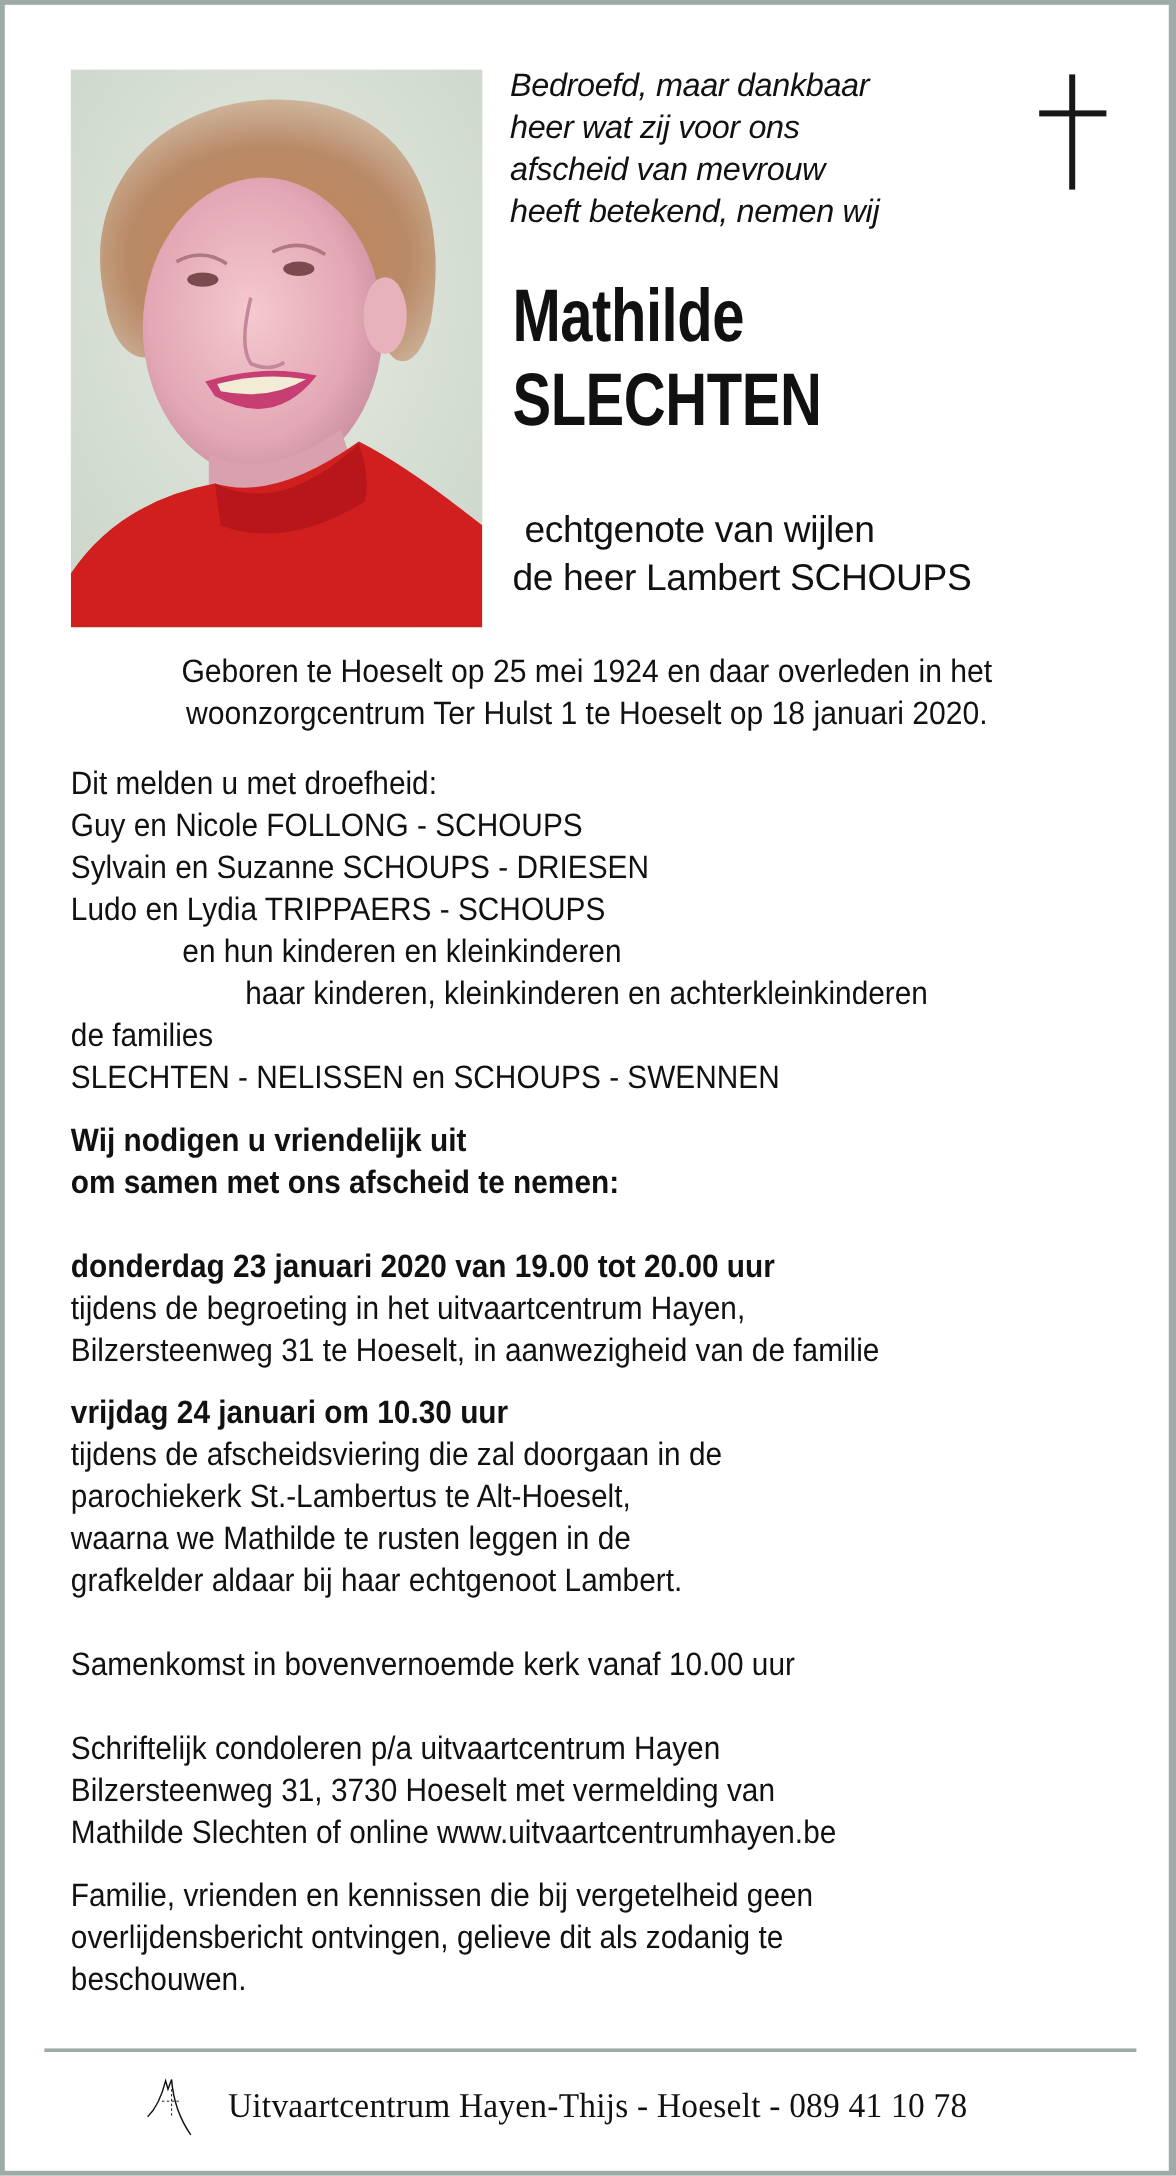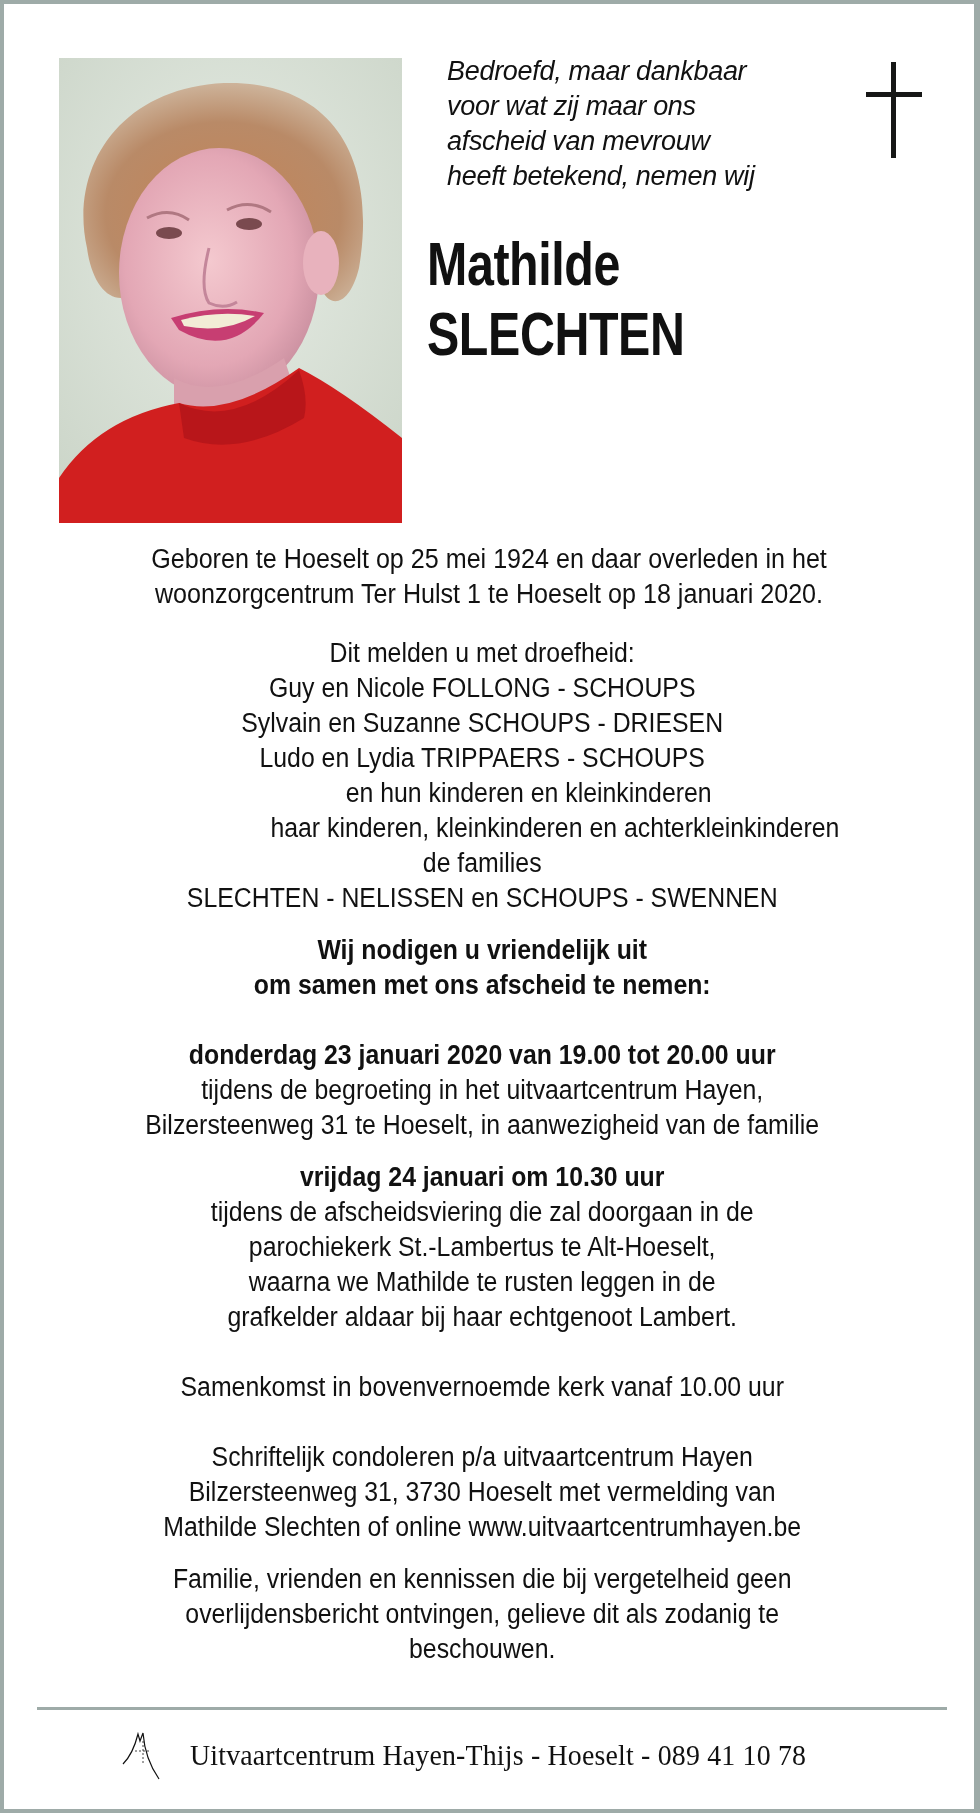--- a/index.html
+++ b/index.html
@@ -21,21 +21,21 @@
     width: 343px; height: 465px;
     overflow: hidden;
     background: #d9e2da;
   }
   .photo svg { display: block; }
   .intro {
     position: absolute; left: 421px; top: 50px;
     font-style: italic; font-size: 27px; line-height: 35px;
     letter-spacing: -0.3px;
   }
-  .intro div { white-space: nowrap; margin-left: 22px; }
+  .intro div { white-space: nowrap; }
   .cross { position: absolute; left: 862px; top: 58px; width: 56px; height: 100px; }
   .cross .v { position: absolute; left: 25px; top: 0; width: 5px; height: 96px; background: #161716; }
   .cross .h { position: absolute; left: 0; top: 30px; width: 56px; height: 5px; background: #161716; }
   .name {
     position: absolute; left: 423px; top: 225px;
     font-weight: bold; font-size: 62px; line-height: 70px;
     transform: scaleX(0.78); transform-origin: left top;
     letter-spacing: -0.5px;
   }
   .name div { white-space: nowrap; }
@@ -47,21 +47,21 @@
   .spouse div { white-space: nowrap; }
   .spouse .l1 { padding-left: 10px; }
   .born {
     position: absolute; left: 0; width: 970px; top: 538px;
     text-align: center;
     font-size: 27px; line-height: 35px;
     transform: scaleX(0.93); transform-origin: center top;
   }
   .body {
     position: absolute; left: 55px; top: 632px; width: 920px;
-    font-size: 27px; line-height: 35px; text-align: center;
+    font-size: 27px; line-height: 35px;
   }
   .body .row { white-space: nowrap; transform: scaleX(0.92); transform-origin: left top; }
   .body .ind1 { padding-left: 101px; }
   .body .ind2 { padding-left: 158px; }
   .body .b { font-weight: bold; }
   .gap { height: 35px; }
   .gap-s { height: 17px; }
   .rule {
     position: absolute; left: 33px; top: 1703px; width: 910px; height: 3px;
     background: #9eaba8;
@@ -120,35 +120,39 @@
 
       <path d="M115 320 Q160 345 225 300 L 240 345 L 115 370 Z" fill="#d9a0ad"></path>
 
       <path d="M0 465 L 0 420 Q 40 360 120 345 Q 170 360 240 310 Q 280 330 343 380 L 343 465 Z" fill="#d11f1f"></path>
       <path d="M120 345 Q175 372 240 312 Q250 340 245 360 Q180 400 125 380 Z" fill="#b8161a"></path>
     </svg>
   </div>
 
   <div class="intro">
     <div>Bedroefd, maar dankbaar</div>
-    <div>voor wat zij maar ons</div>
+    <div>heer wat zij voor ons</div>
     <div>afscheid van mevrouw</div>
     <div>heeft betekend, nemen wij</div>
   </div>
 
   <div class="cross">
     <div class="v"></div>
     <div class="h"></div>
   </div>
 
   <div class="name">
     <div>Mathilde</div>
     <div>SLECHTEN</div>
   </div>
 
+  <div class="spouse">
+    <div class="l1">echtgenote van wijlen</div>
+    <div>de heer Lambert SCHOUPS</div>
+  </div>
 
   <div class="born">
     <div>Geboren te Hoeselt op 25 mei 1924 en daar overleden in het</div>
     <div>woonzorgcentrum Ter Hulst 1 te Hoeselt op 18 januari 2020.</div>
   </div>
 
   <div class="body">
     <div class="row">Dit melden u met droefheid:</div>
     <div class="row">Guy en Nicole FOLLONG - SCHOUPS</div>
     <div class="row">Sylvain en Suzanne SCHOUPS - DRIESEN</div>

